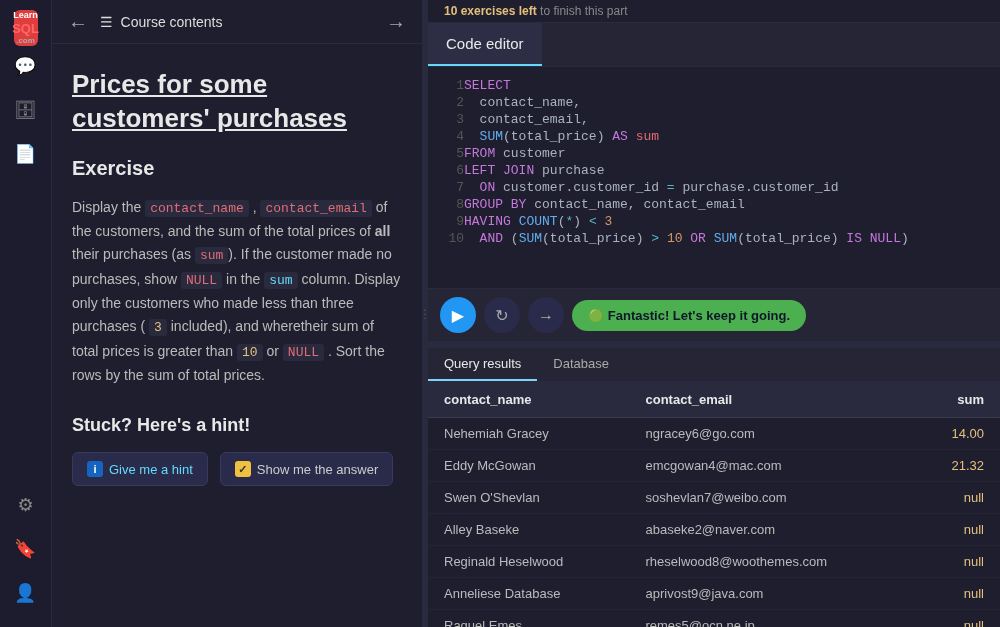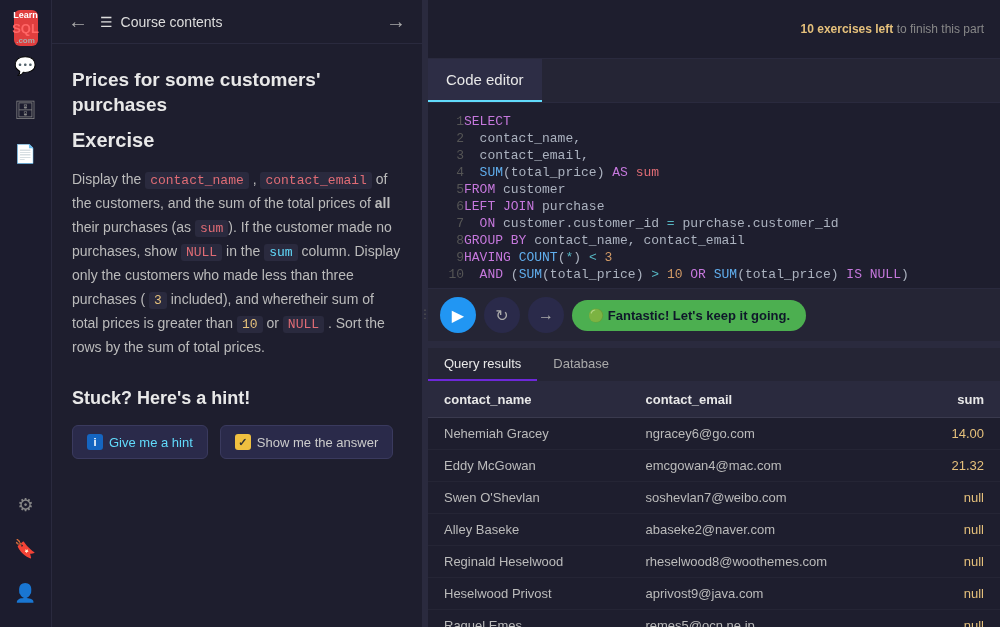--- a/index.html
+++ b/index.html
@@ -85,25 +85,26 @@
       color: #aaa;
       cursor: pointer;
       font-size: 20px;
     }
 
     .left-content {
       padding: 24px 20px;
       flex: 1;
     }
     .lesson-title {
-      font-size: 19px;
+      font-size: 26px;
       font-weight: 700;
       color: #e8e8e8;
       line-height: 1.3;
-      margin-bottom: 12px;
+      margin-bottom: 21px;
+      text-decoration: underline;
     }
     .lesson-subtitle {
       font-size: 14px;
       color: #999;
       margin-bottom: 24px;
     }
     .exercise-heading {
       font-size: 20px;
       font-weight: 700;
       color: #e8e8e8;
@@ -189,22 +190,21 @@
 
     
     .right-panel {
       flex: 1;
       display: flex;
       flex-direction: column;
       background: #252535;
       overflow: hidden;
     }
     .top-bar-right {
-      padding: 22px 16px;
-      text-align: right;
+      padding: 4px 16px;
       font-size: 12px;
       color: #888;
       background: #1e1e2e;
       border-bottom: 1px solid #2a2a3e;
     }
     .top-bar-right strong { color: #e5c07b; }
 
     
     .code-editor-container {
       flex: 1;
@@ -307,21 +307,21 @@
       border-bottom: 1px solid #2a2a3e;
     }
     .results-tab {
       padding: 8px 16px;
       font-size: 13px;
       cursor: pointer;
       color: #aaa;
     }
     .results-tab.active {
       color: #e8e8e8;
-      border-bottom: 2px solid #6d28d9;
+      border-bottom: 2px solid #7dd3fc;
     }
     .results-table-wrap {
       flex: 1;
       overflow-y: auto;
       background: #1e1e2e;
     }
     .results-table {
       width: 100%;
       border-collapse: collapse;
       font-size: 13px;
@@ -529,21 +529,21 @@
                 <td>Alley Baseke</td>
                 <td>abaseke2@naver.com</td>
                 <td>null</td>
               </tr>
               <tr>
                 <td>Reginald Heselwood</td>
                 <td>rheselwood8@woothemes.com</td>
                 <td>null</td>
               </tr>
               <tr>
-                <td>Heselwood Privost</td>
+                <td>Anneliese Database</td>
                 <td>aprivost9@java.com</td>
                 <td>null</td>
               </tr>
               <tr>
                 <td>Raquel Emes</td>
                 <td>remes5@ocn.ne.jp</td>
                 <td>null</td>
               </tr>
             </tbody>
         </table>

